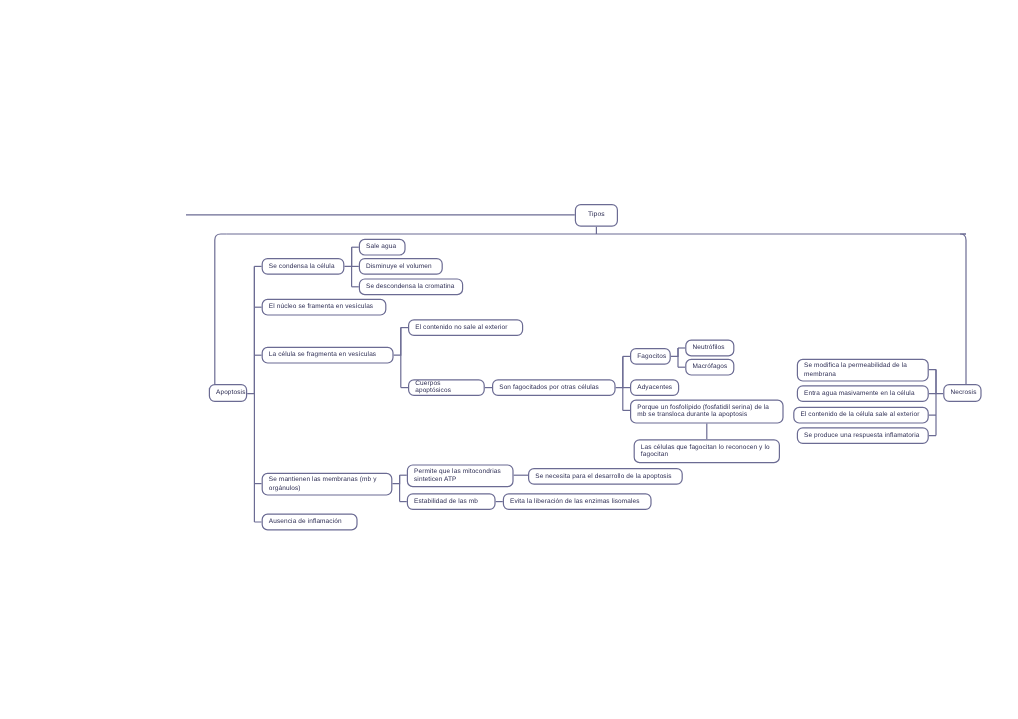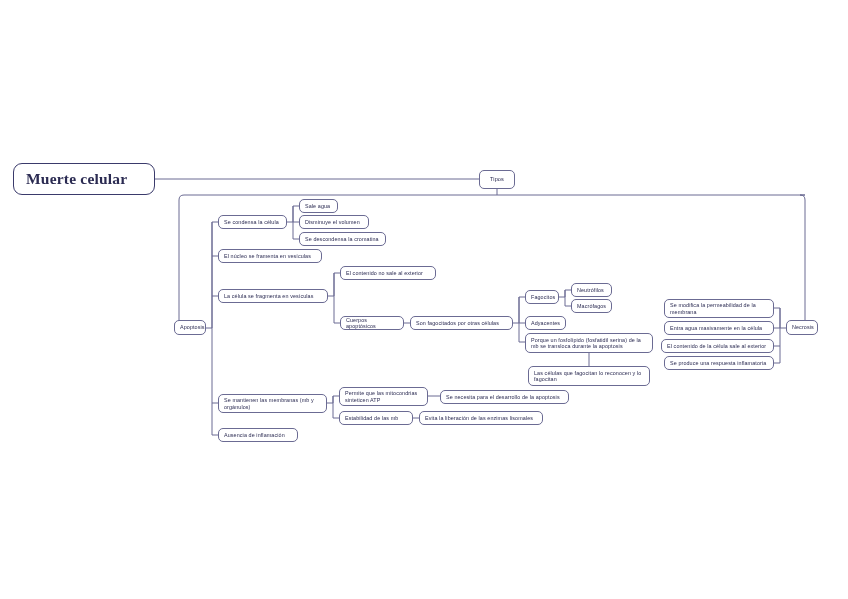--- a/index.html
+++ b/index.html
@@ -88,23 +88,20 @@
     <path d="M413,418 L419,418"></path>
 
     <path d="M786,328 L780,328 L780,308"></path>
     <path d="M780,308 L774,308"></path>
     <path d="M780,328 L774,328"></path>
     <path d="M780,346 L774,346"></path>
     <path d="M780,363 L774,363"></path>
     <path d="M780,308 L780,363"></path>
   </svg>
 
-  <div class="node root" style="left:13px;top:163px;width:142px;height:32px;">
-    <span>Muerte celular</span>
-  </div>
 
   <div class="node lvl1" style="left:479px;top:170px;width:36px;height:19px;justify-content:center;">
     <span style="text-align:center;">Tipos</span>
   </div>
 
   <div class="node" style="left:174px;top:320px;width:32px;height:15px;justify-content:center;">
     <span style="text-align:center;">Apoptosis</span>
   </div>
 
   <div class="node" style="left:786px;top:320px;width:32px;height:15px;justify-content:center;">

